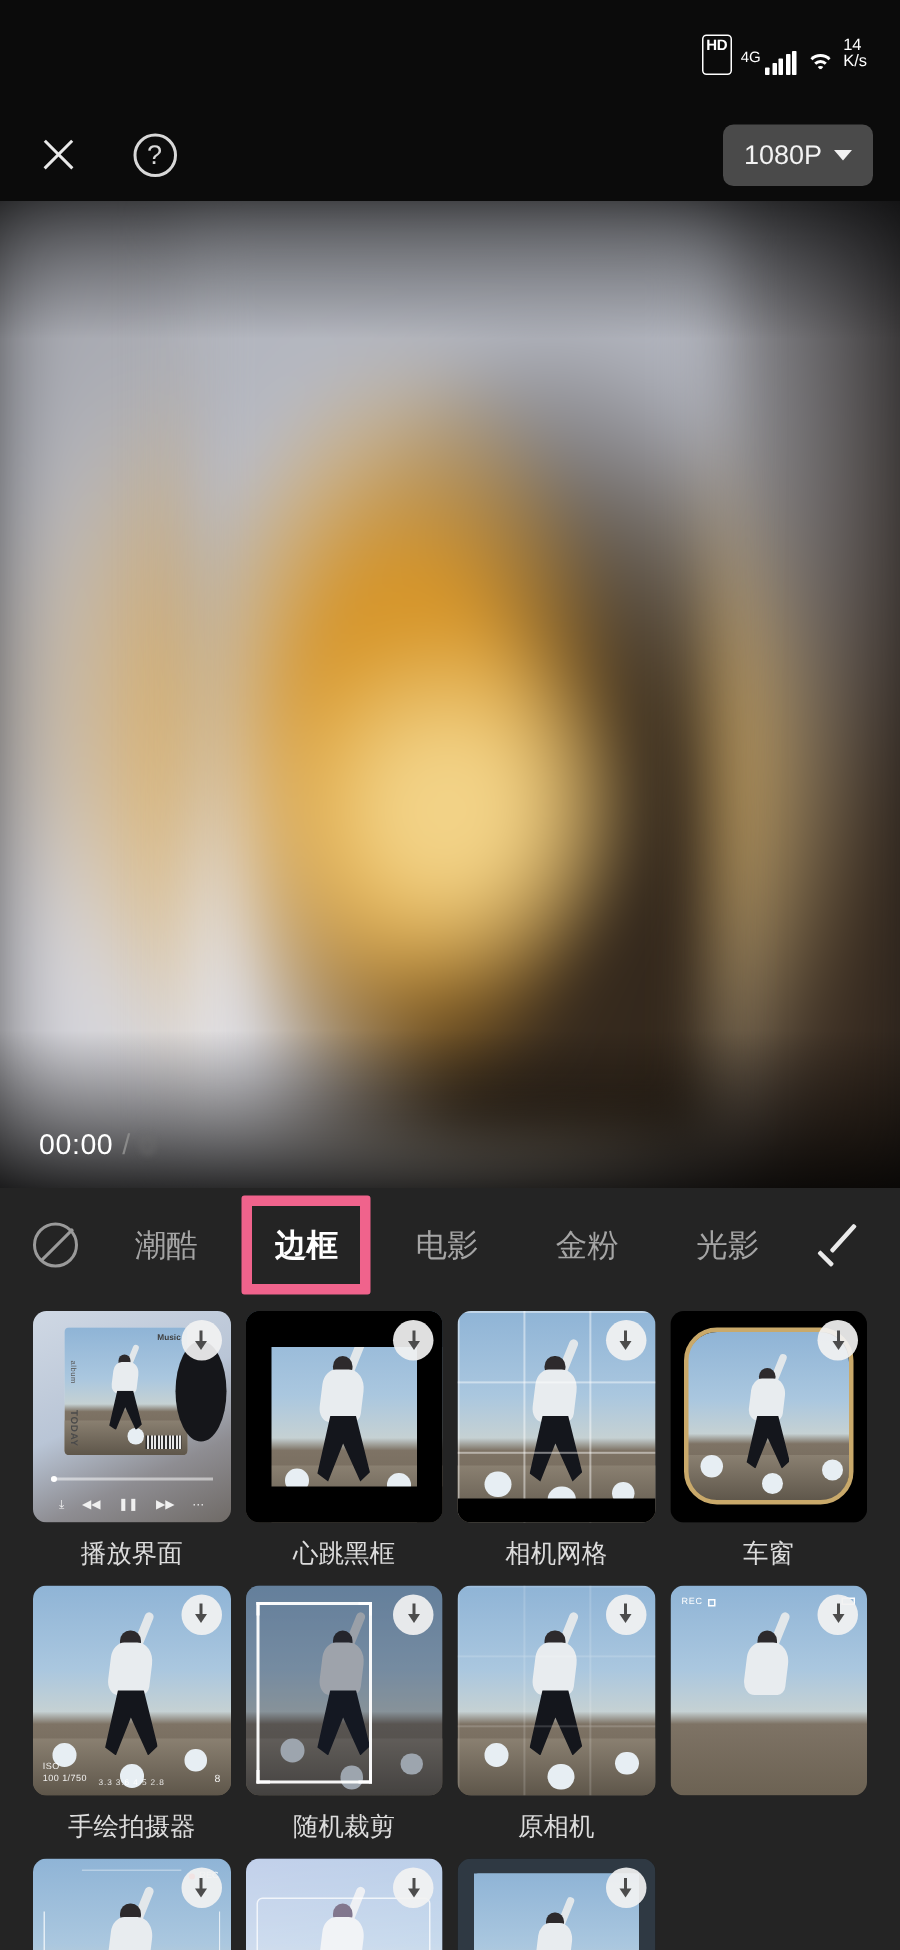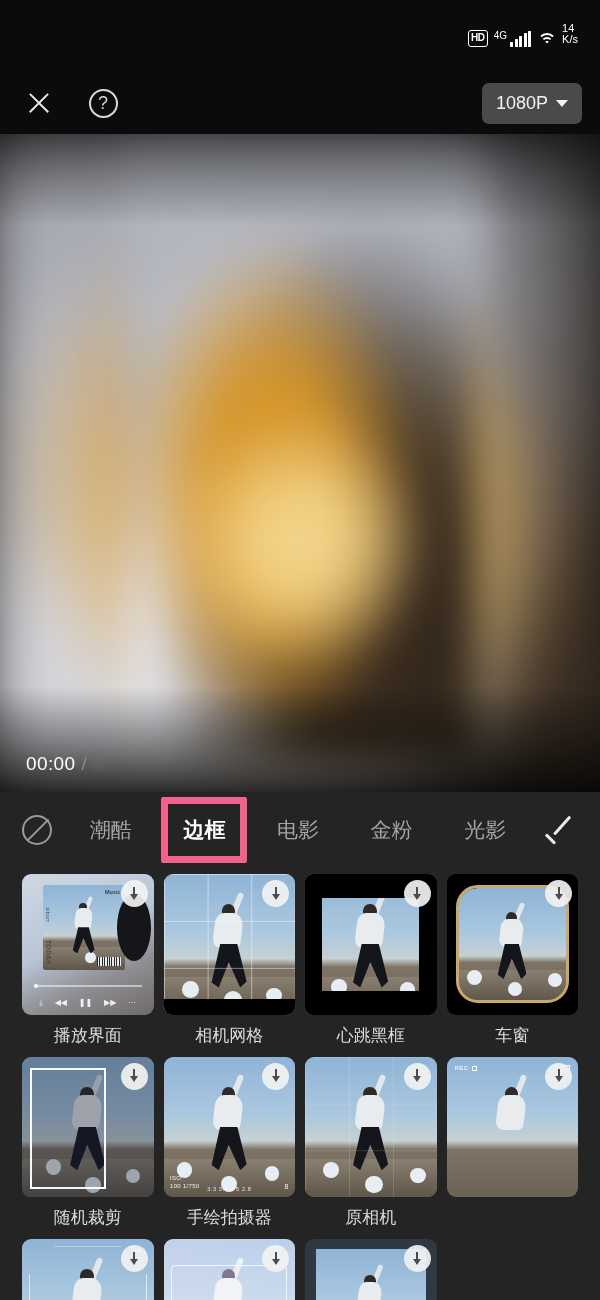--- a/index.html
+++ b/index.html
@@ -16,21 +16,21 @@
     justify-content:space-between; padding:0 22px;
     background:#0b0b0b;
   }
   .sb-left{ flex:1; }
   .sb-center{ display:flex; align-items:flex-end; gap:6px; }
   .sb-right{ flex:1; display:flex; align-items:center; justify-content:flex-end; gap:9px; }
 
   .hd-badge{
     border:1.6px solid #fff; border-radius:3px;
     font-size:10px; font-weight:bold; line-height:1;
-    padding:2px 2px 3px; letter-spacing:-.3px;
+    padding:2px 2px 13px; letter-spacing:-.3px;
   }
   .net-type{ font-size:10px; position:relative; top:-6px; margin-right:-3px; }
   .bars{ display:flex; align-items:flex-end; gap:1.5px; height:15px; }
   .bars i{ width:3px; background:#fff; border-radius:.5px; display:block; }
   .bars i:nth-child(1){height:5px}
   .bars i:nth-child(2){height:8px}
   .bars i:nth-child(3){height:11px}
   .bars i:nth-child(4){height:14px}
   .bars i:nth-child(5){height:16px}
   .wifi{ width:19px; height:15px; position:relative; }
@@ -465,65 +465,65 @@
             </span>
         </div>
       </div>
       <div class="cell-label">播放界面</div>
     </div>
 
     <div class="cell">
       <div class="thumb">
         <div class="sky2"></div>
         <div class="rock"></div>
+        <div class="ball" style="left:20%;bottom:14%;width:12%;aspect-ratio:1;"></div>
+        <div class="ball" style="right:16%;bottom:12%;width:12%;aspect-ratio:1;"></div>
+        <div class="figure">
+          <div class="fig-arm"></div>
+            <div class="fig-head"></div>
+          <div class="fig-top"></div>
+            <div class="fig-legs"></div>
+        </div>
+        <div class="ov-letterbox-t"></div>
+        <div class="ov-letterbox-b"></div>
+        <div class="ov-side-l"></div>
+        <div class="ov-side-r"></div>
+        <div class="dl-badge">
+          <span class="dl-arrow">
+              <span class="stem"></span>
+              <span class="head"></span>
+            </span>
+        </div>
+      </div>
+      <div class="cell-label">心跳黑框</div>
+    </div>
+
+    <div class="cell">
+      <div class="thumb">
+        <div class="sky2"></div>
+        <div class="rock"></div>
         <div class="ball" style="left:14%;bottom:12%;width:13%;aspect-ratio:1;"></div>
         <div class="ball" style="left:46%;bottom:4%;width:14%;aspect-ratio:1;"></div>
         <div class="ball" style="right:10%;bottom:8%;width:12%;aspect-ratio:1;"></div>
         <div class="figure">
           <div class="fig-arm"></div>
             <div class="fig-head"></div>
           <div class="fig-top"></div>
             <div class="fig-legs"></div>
         </div>
         <div class="ov-grid"></div>
         <div class="ov-letterbox-b" style="height:11%"></div>
         <div class="dl-badge">
           <span class="dl-arrow">
               <span class="stem"></span>
               <span class="head"></span>
             </span>
         </div>
       </div>
       <div class="cell-label">相机网格</div>
-    </div>
-
-    <div class="cell">
-      <div class="thumb">
-        <div class="sky2"></div>
-        <div class="rock"></div>
-        <div class="ball" style="left:20%;bottom:14%;width:12%;aspect-ratio:1;"></div>
-        <div class="ball" style="right:16%;bottom:12%;width:12%;aspect-ratio:1;"></div>
-        <div class="figure">
-          <div class="fig-arm"></div>
-            <div class="fig-head"></div>
-          <div class="fig-top"></div>
-            <div class="fig-legs"></div>
-        </div>
-        <div class="ov-letterbox-t"></div>
-        <div class="ov-letterbox-b"></div>
-        <div class="ov-side-l"></div>
-        <div class="ov-side-r"></div>
-        <div class="dl-badge">
-          <span class="dl-arrow">
-              <span class="stem"></span>
-              <span class="head"></span>
-            </span>
-        </div>
-      </div>
-      <div class="cell-label">心跳黑框</div>
     </div>
 
 
     <div class="cell">
       <div class="thumb">
         <div class="ov-black"></div>
         <div class="ov-round-in">
           <div class="sky2"></div>
           <div class="rock"></div>
           <div class="ball" style="left:8%;bottom:14%;width:14%;aspect-ratio:1;"></div>
@@ -544,20 +544,49 @@
             </span>
         </div>
       </div>
       <div class="cell-label">车窗</div>
     </div>
 
     <div class="cell">
       <div class="thumb">
         <div class="sky2"></div>
         <div class="rock"></div>
+        <div class="ball" style="left:10%;bottom:14%;width:12%;aspect-ratio:1;"></div>
+        <div class="ball" style="left:44%;bottom:4%;width:12%;aspect-ratio:1;"></div>
+        <div class="ball" style="right:12%;bottom:12%;width:11%;aspect-ratio:1;"></div>
+        <div class="figure">
+          <div class="fig-arm"></div>
+            <div class="fig-head"></div>
+          <div class="fig-top"></div>
+            <div class="fig-legs"></div>
+        </div>
+        <div class="ov-cam-txt">
+          <span>ISO</span><br>
+          <span>100  1/750</span>
+        </div>
+        <div class="ov-cam-txt2">8</div>
+        <div class="ov-cam-txt3">3.3 3.6 4 5 2.8</div>
+        <div class="dl-badge">
+          <span class="dl-arrow">
+              <span class="stem"></span>
+              <span class="head"></span>
+            </span>
+        </div>
+      </div>
+      <div class="cell-label">手绘拍摄器</div>
+    </div>
+
+    <div class="cell">
+      <div class="thumb">
+        <div class="sky2"></div>
+        <div class="rock"></div>
         <div class="ball" style="left:18%;bottom:16%;width:12%;aspect-ratio:1;"></div>
         <div class="ball" style="left:48%;bottom:3%;width:12%;aspect-ratio:1;"></div>
         <div class="ball" style="right:10%;bottom:10%;width:11%;aspect-ratio:1;"></div>
         <div class="figure">
           <div class="fig-arm"></div>
             <div class="fig-head"></div>
           <div class="fig-top"></div>
             <div class="fig-legs"></div>
         </div>
         <div class="ov-dim"></div>
@@ -568,49 +597,20 @@
           <span class="ov-crop-corner" style="right:-2px;bottom:-2px;border-left:none;border-top:none;"></span>
         </div>
         <div class="dl-badge">
           <span class="dl-arrow">
               <span class="stem"></span>
               <span class="head"></span>
             </span>
         </div>
       </div>
       <div class="cell-label">随机裁剪</div>
-    </div>
-
-    <div class="cell">
-      <div class="thumb">
-        <div class="sky2"></div>
-        <div class="rock"></div>
-        <div class="ball" style="left:10%;bottom:14%;width:12%;aspect-ratio:1;"></div>
-        <div class="ball" style="left:44%;bottom:4%;width:12%;aspect-ratio:1;"></div>
-        <div class="ball" style="right:12%;bottom:12%;width:11%;aspect-ratio:1;"></div>
-        <div class="figure">
-          <div class="fig-arm"></div>
-            <div class="fig-head"></div>
-          <div class="fig-top"></div>
-            <div class="fig-legs"></div>
-        </div>
-        <div class="ov-cam-txt">
-          <span>ISO</span><br>
-          <span>100  1/750</span>
-        </div>
-        <div class="ov-cam-txt2">8</div>
-        <div class="ov-cam-txt3">3.3 3.6 4 5 2.8</div>
-        <div class="dl-badge">
-          <span class="dl-arrow">
-              <span class="stem"></span>
-              <span class="head"></span>
-            </span>
-        </div>
-      </div>
-      <div class="cell-label">手绘拍摄器</div>
     </div>
 
     <div class="cell">
       <div class="thumb">
         <div class="sky2"></div>
         <div class="rock"></div>
         <div class="ball" style="left:14%;bottom:14%;width:12%;aspect-ratio:1;"></div>
         <div class="ball" style="left:46%;bottom:3%;width:13%;aspect-ratio:1;"></div>
         <div class="ball" style="right:8%;bottom:10%;width:12%;aspect-ratio:1;"></div>
         <div class="figure">

